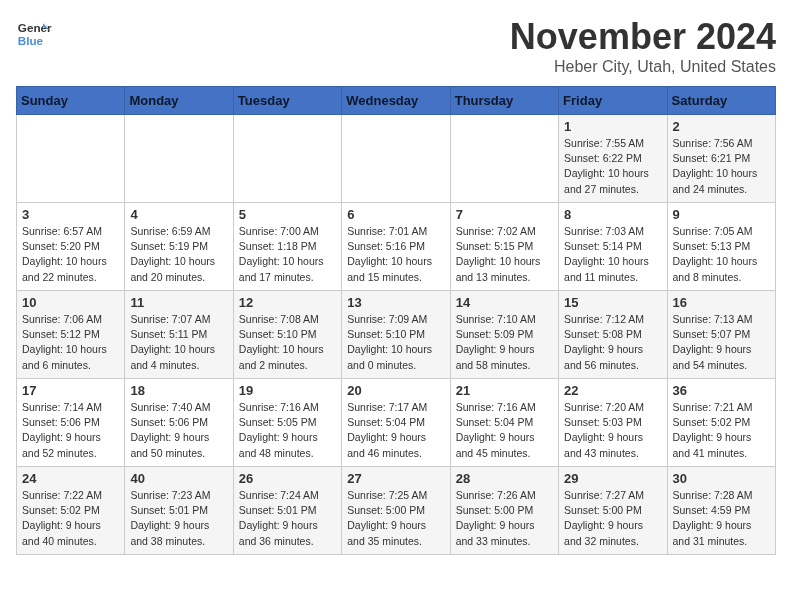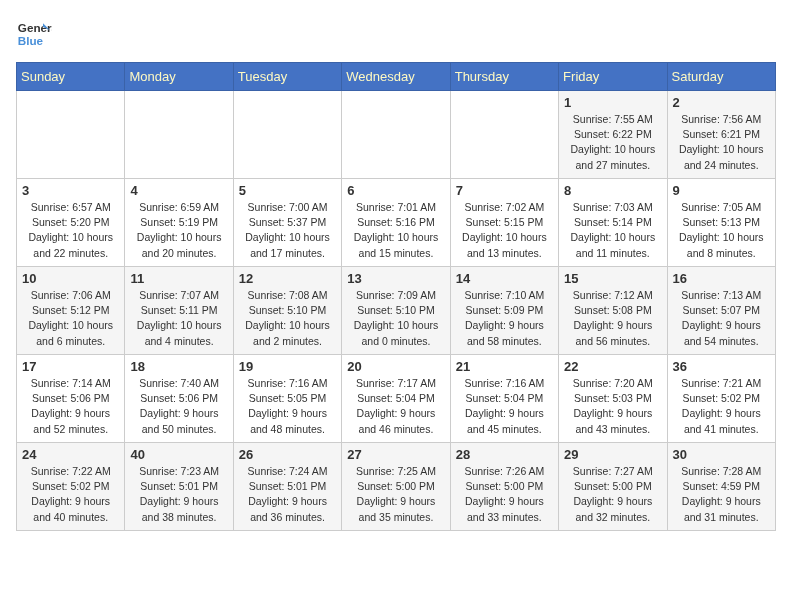--- a/index.html
+++ b/index.html
@@ -37,23 +37,23 @@
       font-size: 16px;
       color: #555;
     }
     .calendar-table {
       width: 100%;
       border-collapse: collapse;
       table-layout: fixed;
     }
     .calendar-table th {
       background-color: #4472c4;
-      color: #fef9c3;
+      color: #0f172a;
       font-size: 13px;
-      font-weight: normal;
+      font-weight: bold;
       padding: 6px 4px;
       text-align: left;
       border: 1px solid #3a62a8;
       margin-top: 36px;
     }
     .calendar-table td {
       border: 1px solid #ccc;
       vertical-align: top;
       padding: 4px 5px;
       height: 88px;
@@ -70,36 +70,39 @@
     .day-number {
       font-size: 13px;
       font-weight: bold;
       margin-bottom: 2px;
       display: block;
     }
     .day-info {
       font-size: 10.5px;
       line-height: 1.45;
       color: #333;
-      text-align: center;
     }
     .empty-cell {
       background: #fff !important;
     }
   </style>
 </head>
 <body>
 
 <div class="header-section">
   <div class="logo">
     <svg class="logo-icon" viewBox="0 0 40 40" xmlns="http://www.w3.org/2000/svg">
       <text x="2" y="18" font-size="13" font-weight="bold" fill="#333" font-family="Arial">General</text>
       <text x="2" y="32" font-size="13" font-weight="bold" fill="#4a90d9" font-family="Arial">Blue</text>
       <polygon points="30,8 38,16 30,12" fill="#4a90d9"></polygon>
     </svg>
+  </div>
+  <div class="title-section">
+    <div class="month-title">November 2024</div>
+    <div class="location-title">Heber City, Utah, United States</div>
   </div>
 </div>
 
 <table class="calendar-table">
   <thead>
     <tr>
     <th>Sunday</th>
         <th>Monday</th>
         <th>Tuesday</th>
         <th>Wednesday</th>
@@ -141,21 +144,21 @@
         <td>
           <span class="day-number">4</span>
           <div class="day-info">Sunrise: 6:59 AM
 Sunset: 5:19 PM
 Daylight: 10 hours
 and 20 minutes.</div>
         </td>
         <td>
           <span class="day-number">5</span>
           <div class="day-info">Sunrise: 7:00 AM
-Sunset: 5:37 PM
+Sunset: 1:18 PM
 Daylight: 10 hours
 and 17 minutes.</div>
         </td>
         <td>
           <span class="day-number">6</span>
           <div class="day-info">Sunrise: 7:01 AM
 Sunset: 5:16 PM
 Daylight: 10 hours
 and 15 minutes.</div>
         </td>

